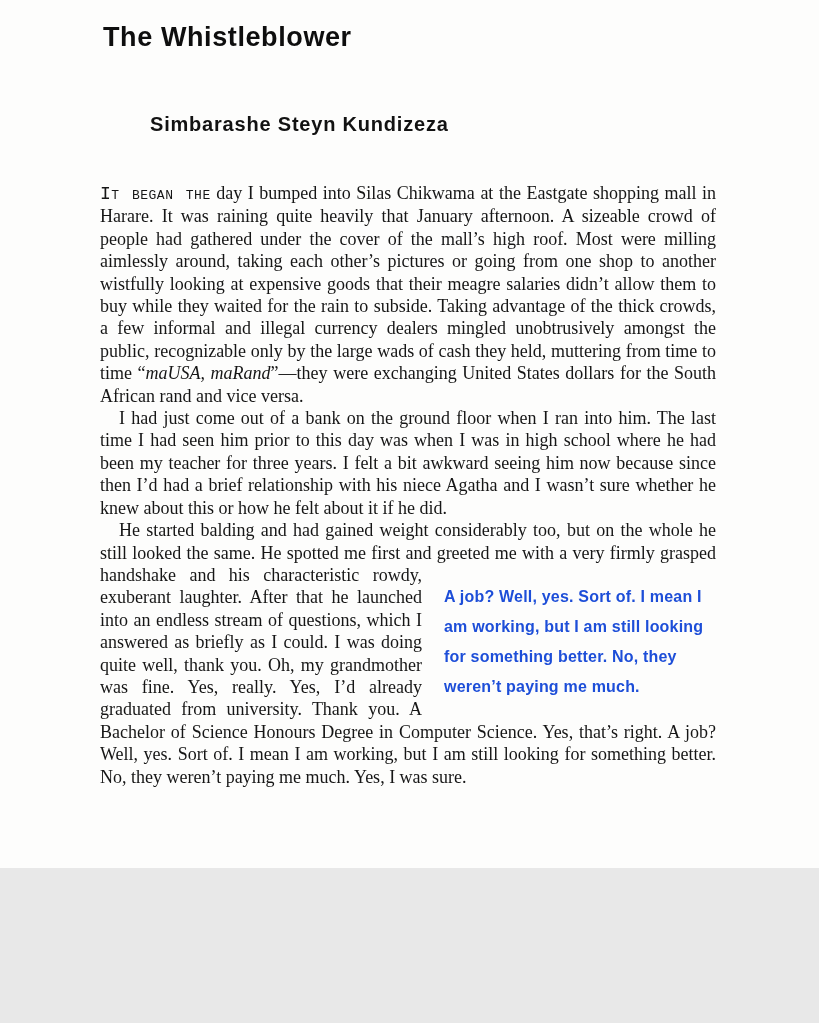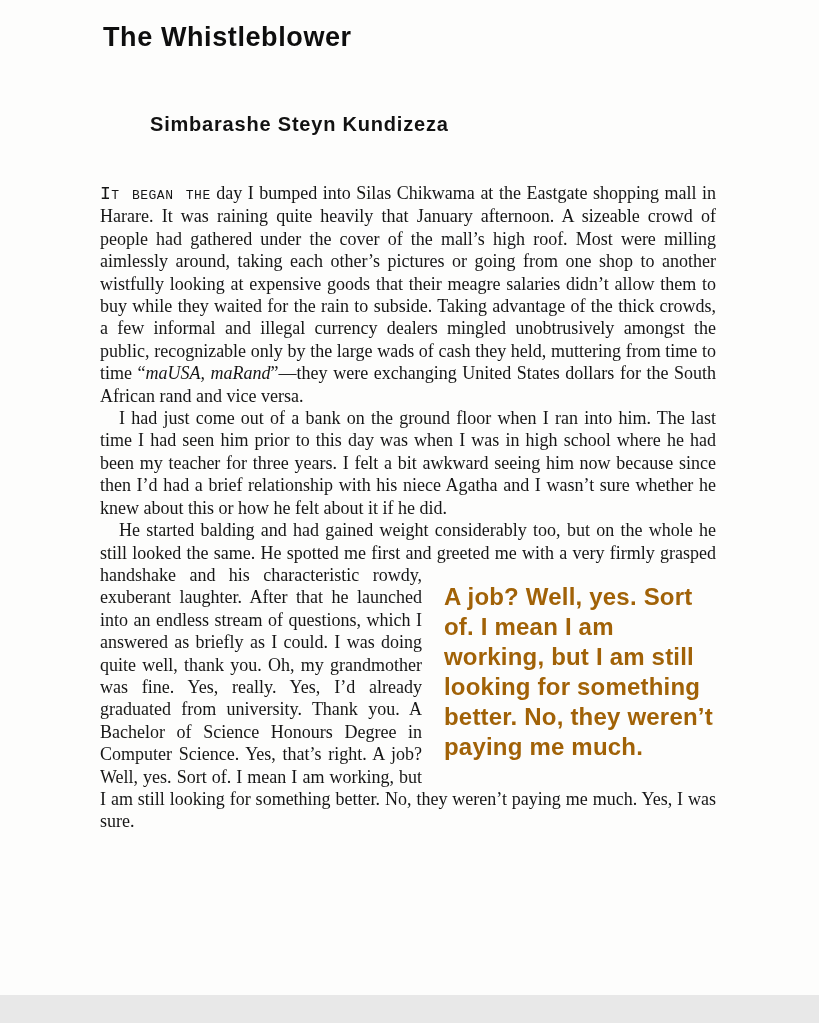--- a/index.html
+++ b/index.html
@@ -3,21 +3,21 @@
 <meta charset="utf-8">
 <style>
   html, body {
     margin: 0;
     padding: 0;
     background: #e8e8e8;
   }
   .page {
     position: relative;
     width: 819px;
-    height: 995px;
+    height: 868px;
     background: #fdfdfc;
     color: #1a1a1a;
     overflow: hidden;
     margin: 0 auto;
   }
   .story-title {
     position: absolute;
     left: 103px;
     top: 4px;
     font-family: "Liberation Sans", sans-serif;
@@ -64,26 +64,26 @@
   }
   .pull-quote {
     display: block;
     float: right;
     width: 272px;
     margin-left: 22px;
     margin-bottom: 4px;
     padding-top: 18px;
     font-family: "Liberation Sans", sans-serif;
     font-weight: 700;
-    font-size: 24px;
+    font-size: 16px;
     line-height: 30px;
     letter-spacing: 0.2px;
     text-align: left;
     text-indent: 0;
-    color: #a16207;
+    color: #1d4ed8;
   }
   .footer {
     position: absolute;
     left: 101px;
     right: 104px;
     top: 999px;
     display: flex;
     justify-content: space-between;
     align-items: baseline;
   }

